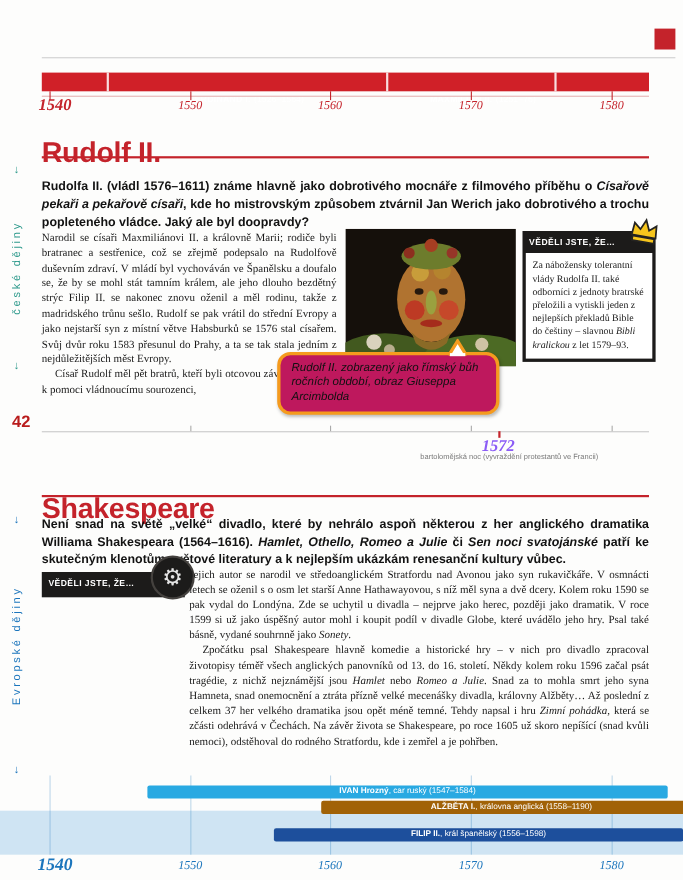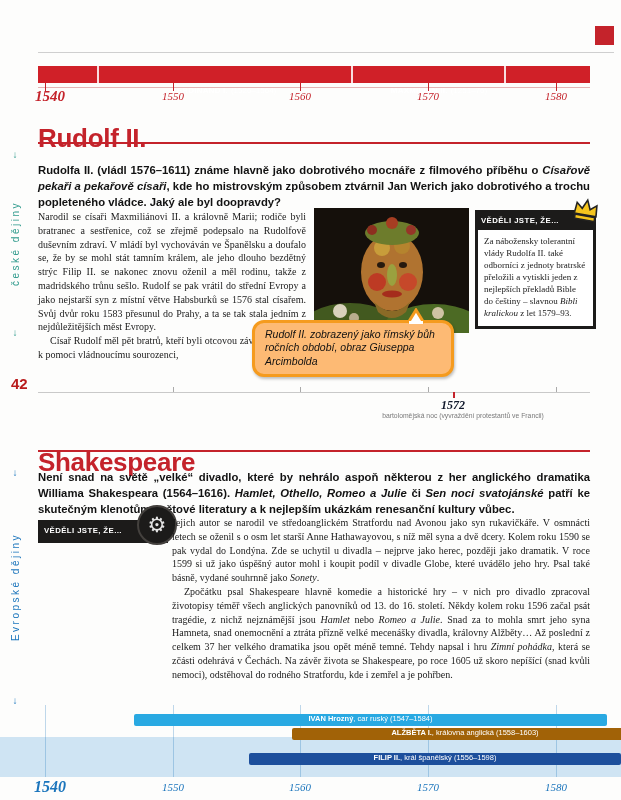--- a/index.html
+++ b/index.html
@@ -43,32 +43,32 @@
   
   .factbox{position:absolute;background:#1c1b1a;padding:2px 3px 3px}
   .factbox-head{color:#fff;font-weight:bold;font-size:7.8px;letter-spacing:.4px;padding:4px 3px 5px}
   .factbox-body{background:#fff;font-family:"Liberation Serif",serif;font-size:9px;line-height:1.34;padding:5px 6px 7px;color:#1a1a1a}
   #factbox-rudolf{left:437px;top:2px;width:115px}
   #crown-icon{position:absolute;top:-13px;right:-5px;width:30px;height:26px;transform:rotate(10deg)}
   #factbox-shakespeare{left:0;top:4px;width:124px}
   #gear-icon{position:absolute;top:-15px;right:-9px;width:36px;height:36px;background:#1c1b1a;border:2px solid #44413e;border-radius:50%;display:flex;align-items:center;justify-content:center;color:#e3e3e3;font-size:21px}
 
   
-  #bubble{position:absolute;left:214px;top:112px;width:176px;background:#fdba74;border:3px solid #f59b1e;border-radius:12px;padding:5px 10px 6px;font-size:10.5px;font-style:italic;line-height:1.28;color:#111;box-shadow:1px 2px 3px rgba(0,0,0,.25)}
+  #bubble{position:absolute;left:214px;top:112px;width:176px;background:#be185d;border:3px solid #f59b1e;border-radius:12px;padding:5px 10px 6px;font-size:10.5px;font-style:italic;line-height:1.28;color:#111;box-shadow:1px 2px 3px rgba(0,0,0,.25)}
   #bubble-tail{position:absolute;top:-15px;right:24px;width:22px;height:16px}
 
   
   #page-number{position:absolute;left:11px;top:375px;font-size:15px;font-weight:bold;color:#b91c1c}
 
   
   #midruler{position:absolute;left:38px;top:392px;width:552px;height:28px}
   #midruler-line{position:absolute;left:0;top:0;width:100%;height:1px;background:#c9c9c9}
   .tick-gray{position:absolute;top:-5px;width:1px;height:5px;background:#aaa}
   #tick-1572{position:absolute;top:0;width:2px;height:6px;background:#c4232b}
-  #mid-year{position:absolute;top:6px;transform:translateX(-50%);font-family:"Liberation Serif",serif;font-style:italic;font-weight:bold;font-size:12px;color:#0f172a}
+  #mid-year{position:absolute;top:6px;transform:translateX(-50%);font-family:"Liberation Serif",serif;font-style:italic;font-weight:bold;font-size:15px;color:#8b5cf6}
   #mid-event{position:absolute;top:20px;transform:translateX(-50%);font-size:6.8px;color:#7a7a7a;white-space:nowrap}
 
   
   #shakespeare-content{position:absolute;left:38px;top:516px;width:552px;height:186px}
   #shakespeare-body{position:absolute;left:134px;top:0;width:418px;font-family:"Liberation Serif",serif;font-size:10px;line-height:1.38;text-align:justify;color:#1a1a1a}
   #shakespeare-body p{margin:0}
   #shakespeare-body p + p{text-indent:12px}
 
   
   #bottom{position:absolute;left:0;top:705px;width:621px;height:95px}
@@ -217,21 +217,21 @@
     <div class="gridline-blue" style="left:300px"></div>
     <div class="gridline-blue" style="left:428px"></div>
     <div class="gridline-blue" style="left:556px"></div>
 
     <div class="tbar" id="bar-ivan">
       <span class="rname">IVAN Hrozný</span>
         <span>, car ruský (1547–1584)</span>
     </div>
     <div class="tbar" id="bar-alzbeta">
       <span class="rname">ALŽBĚTA I.</span>
-        <span>, královna anglická (1558–1603)</span>
+        <span>, královna anglická (1558–1190)</span>
     </div>
     <div class="tbar" id="bar-filip">
       <span class="rname">FILIP II.</span>
         <span>, král španělský (1556–1598)</span>
     </div>
 
     <span class="year-blue big" style="left:50px">1540</span>
     <span class="year-blue" style="left:173px">1550</span>
     <span class="year-blue" style="left:300px">1560</span>
     <span class="year-blue" style="left:428px">1570</span>

